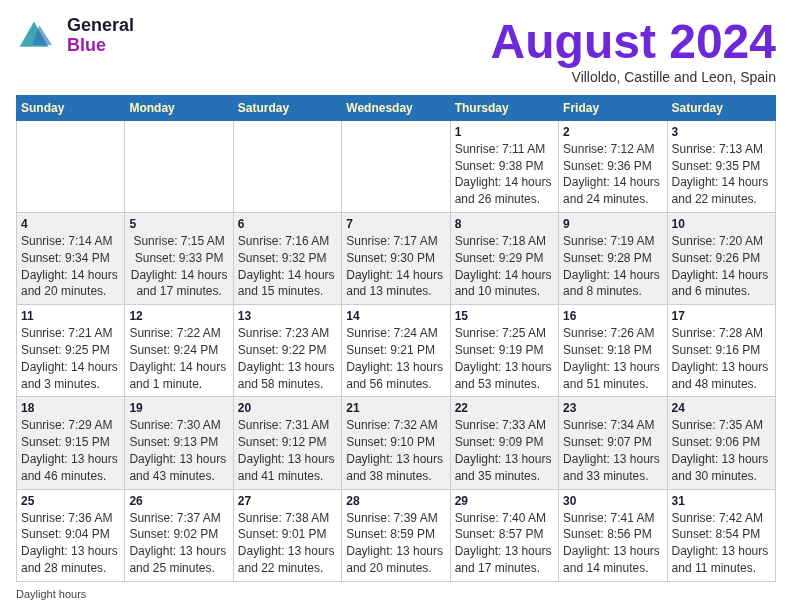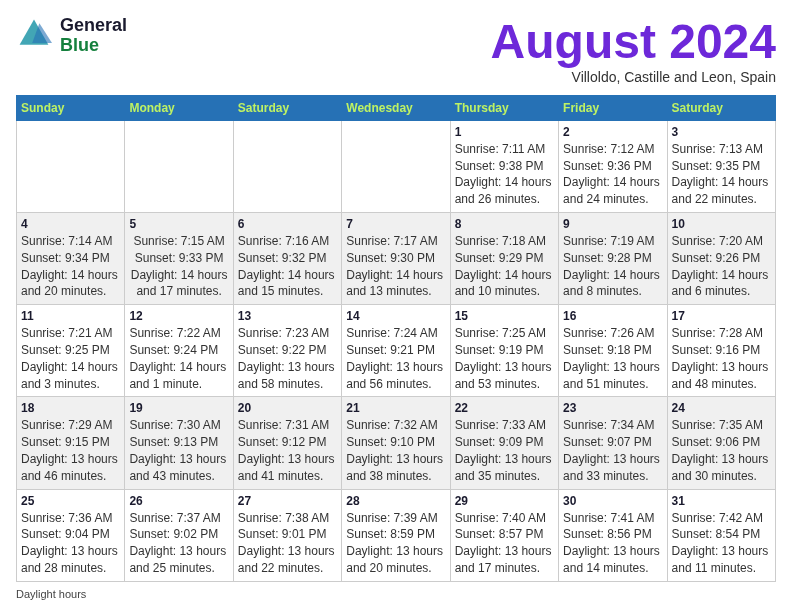--- a/index.html
+++ b/index.html
@@ -11,30 +11,31 @@
       padding: 16px;
     }
     .header {
       display: flex;
       justify-content: space-between;
       align-items: flex-start;
       margin-bottom: 10px;
     }
     .logo {
       display: flex;
-      gap: 8px;
+      align-items: center;
+      gap: 15px;
     }
     .logo-text {
       font-size: 18px;
       font-weight: bold;
       color: #1a1a2e;
       line-height: 1.1;
     }
     .logo-text span {
-      color: #15803d;
+      color: #a21caf;
     }
     .logo-icon {
       width: 36px;
       height: 36px;
     }
     .title-block {
       text-align: right;
     }
     .month-title {
       font-size: 48px;
@@ -46,21 +47,21 @@
       font-size: 14px;
       color: #333;
     }
     .calendar {
       width: 100%;
       border-collapse: collapse;
       font-size: 11px;
     }
     .calendar thead th {
       background: #2671b5;
-      color: #bef264;
+      color: #fef9c3;
       padding: 5px 4px;
       text-align: left;
       font-size: 12px;
       font-weight: bold;
       border: 1px solid #2671b5;
     }
     .calendar tbody td {
       border: 1px solid #ccc;
       vertical-align: top;
       padding: 4px;

